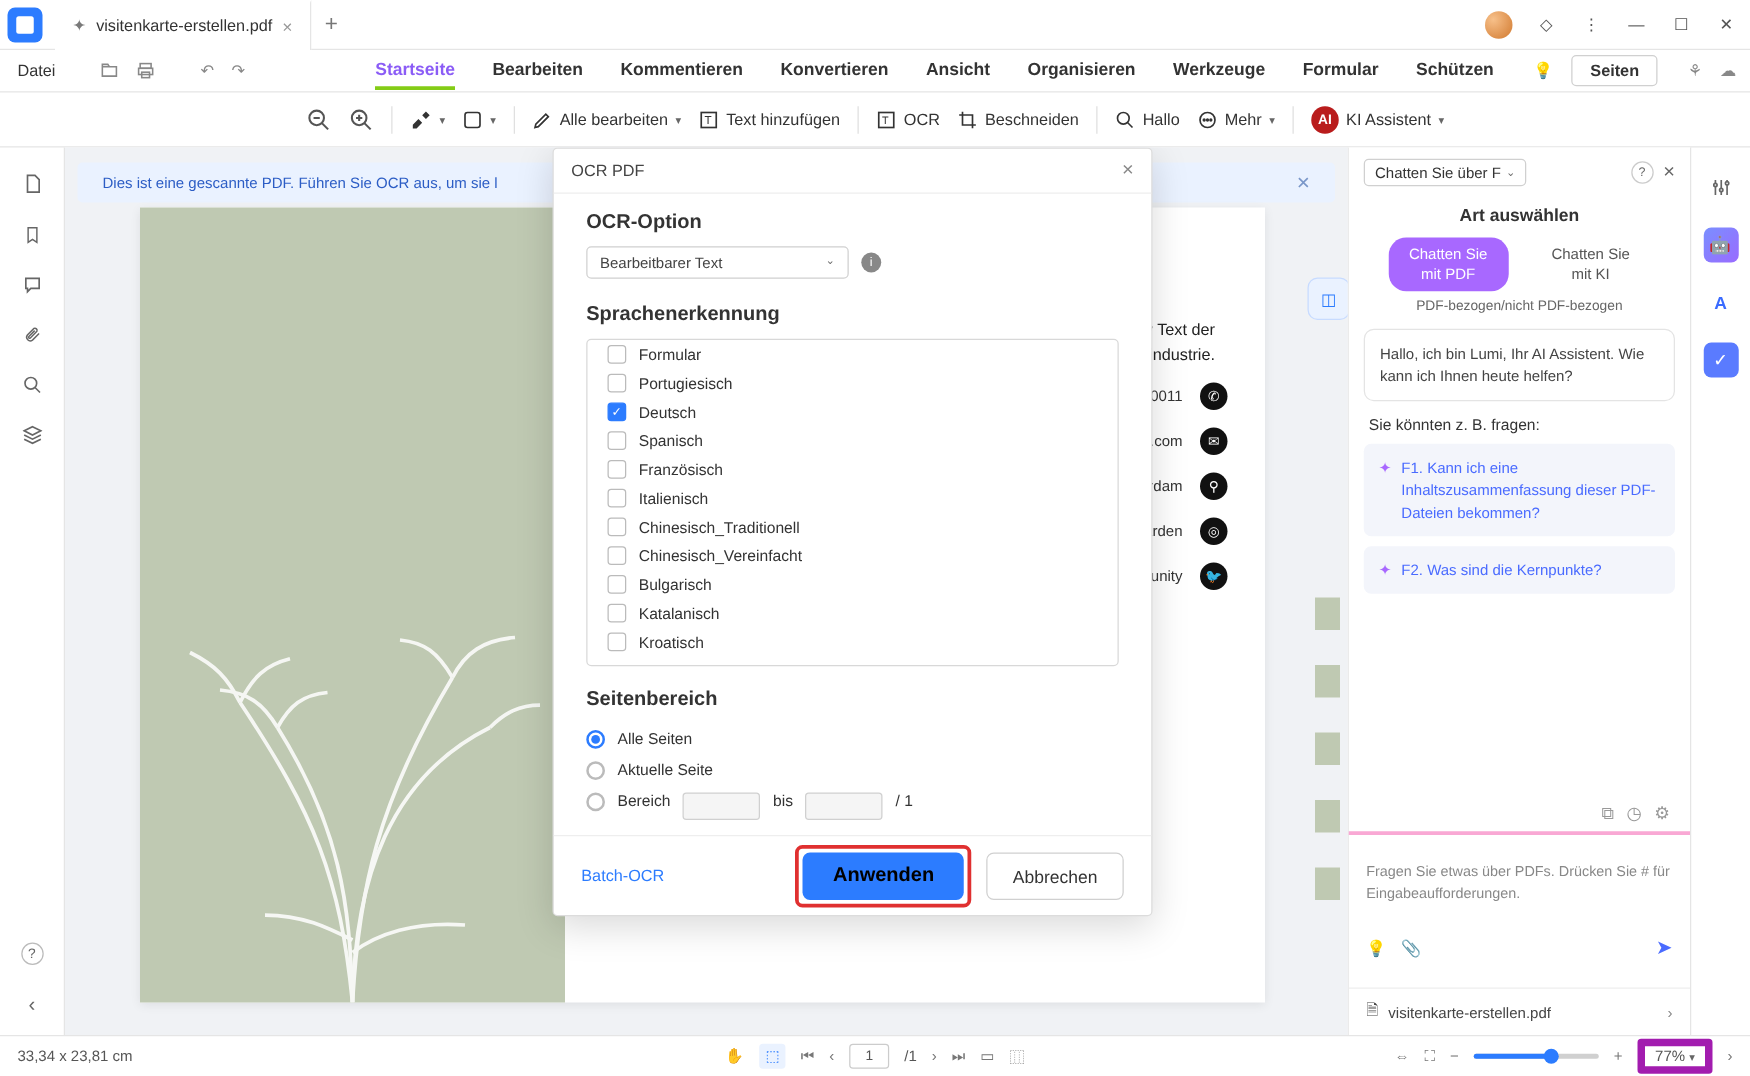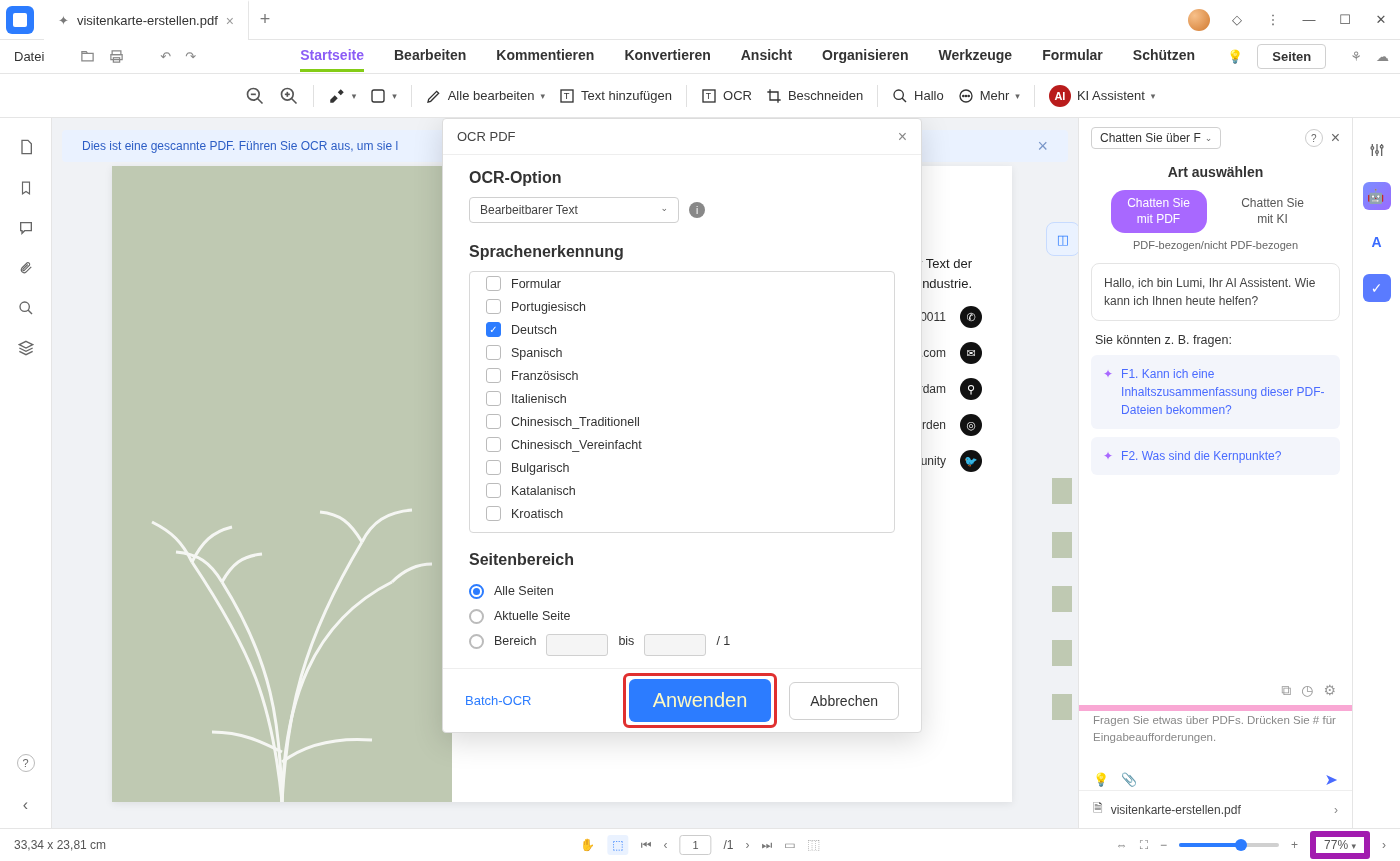--- a/index.html
+++ b/index.html
@@ -72,41 +72,41 @@
 .chk { width: 15px; height: 15px; border: 1.5px solid #bbb; border-radius: 3px; display: inline-flex; align-items: center; justify-content: center; flex-shrink:0; }
 .chk.checked { background: #2c7cff; border-color: #2c7cff; color: #fff; font-size: 10px; }
 .page-range { margin-top: 18px; }
 .radio-row { display: flex; align-items: flex-start; gap: 10px; padding: 5px 0; font-size: 12.5px; }
 .radio { width: 15px; height: 15px; border: 2px solid #bbb; border-radius: 50%; display: inline-flex; align-items: center; justify-content: center; }
 .radio.checked { border-color: #2c7cff; }
 .radio.checked::after { content: ""; width: 7px; height: 7px; background: #2c7cff; border-radius: 50%; }
 .range-input { width: 62px; height: 22px; border: 1px solid #d0d0d0; border-radius: 3px; background: #f5f5f5; padding: 0 6px; font-size: 12px; }
 .dialog-footer { height: 64px; border-top: 1px solid #eee; display: flex; align-items: center; padding: 0 22px; gap: 12px; }
 .batch-link { color: #2c7cff; font-size: 13px; cursor: pointer; }
-.btn-primary { background: #2c7cff; color: #fef9c3; border: none; border-radius: 6px; padding: 10px 24px; font-size: 20px; font-weight: 400; cursor: pointer; }
+.btn-primary { background: #2c7cff; color: #000000; border: none; border-radius: 6px; padding: 10px 24px; font-size: 16px; font-weight: 700; cursor: pointer; }
 .btn-secondary { background: #fff; color: #333; border: 1px solid #d0d0d0; border-radius: 6px; padding: 10px 20px; font-size: 14px; cursor: pointer; }
 .highlight-box { border: 3px solid #e03030; border-radius: 6px; padding: 3px; margin-left: auto; }
 
 
 .ai-panel { width: 274px; border-left: 1px solid #e5e5e5; display: flex; flex-direction: column; background: #fff; }
 .ai-head { height: 40px; display: flex; align-items: center; padding: 0 12px; gap: 8px; }
 .ai-head-title { border: 1px solid #d0d0d0; border-radius: 4px; padding: 3px 8px; font-size: 12px; display: flex; align-items: center; gap: 4px; }
 .ai-head .q { margin-left: auto; width: 18px; height: 18px; border: 1px solid #ccc; border-radius: 50%; display: flex; align-items: center; justify-content: center; font-size: 10px; color: #666; cursor:pointer;}
 .ai-head .x { color: #666; cursor: pointer; font-size: 16px; }
 .ai-sub { text-align: center; font-weight: 600; font-size: 14px; padding: 6px 0 10px; }
 .pill-row { display: flex; justify-content: center; gap: 18px; padding: 0 14px; }
 .pill { padding: 6px 10px; font-size: 12px; border-radius: 14px; text-align: center; line-height: 1.3; cursor: pointer; width: 96px; }
 .pill.active { background: #a868ff; color: #fff; }
 .pill.inactive { color: #555; }
 .ai-caption { text-align: center; font-size: 11px; color: #666; padding: 6px 0 12px; }
 .ai-bubble { margin: 0 12px 12px; border: 1px solid #e4e4e4; border-radius: 8px; padding: 10px 12px; font-size: 12px; color: #444; line-height: 1.5; }
 .ai-suggest-label { padding: 0 16px 8px; font-size: 12.5px; color: #333; }
 .ai-suggest { margin: 0 12px 8px; background: #f3f5fb; border-radius: 6px; padding: 10px 12px; font-size: 12px; color: #4a6bff; display: flex; gap: 8px; cursor: pointer; line-height: 1.5; }
 .ai-suggest .spark { color: #a868ff; flex-shrink: 0; }
-.ai-footer { margin-top: auto; padding: 1px 14px; border-top: 6px solid #f9a8d4; }
+.ai-footer { margin-top: auto; padding: 22px 14px; border-top: 3px solid #f9a8d4; }
 .ai-composer { font-size: 11.5px; color: #888; line-height: 1.5; min-height: 50px; }
 .ai-composer-icons { display: flex; align-items: center; gap: 12px; margin-top: 8px; color: #888; }
 .ai-composer-icons .send { margin-left: auto; color: #4a6bff; font-size: 16px; }
 .ai-file-row { display: flex; align-items: center; gap: 8px; padding: 8px 14px; font-size: 12px; color: #444; border-top: 1px solid #eee; }
 .ai-file-row .caret-r { margin-left: auto; color: #888; }
 .ai-small-icons { display:flex; gap:10px; justify-content:flex-end; padding: 4px 16px 6px; color:#999; font-size:14px;}
 
 
 .right-rail { width: 48px; border-left: 1px solid #e5e5e5; display: flex; flex-direction: column; align-items: center; gap: 18px; padding-top: 18px; }
 .right-rail .r-icon { width: 28px; height: 28px; border-radius: 6px; display: flex; align-items: center; justify-content: center; cursor: pointer; font-size: 14px; }

